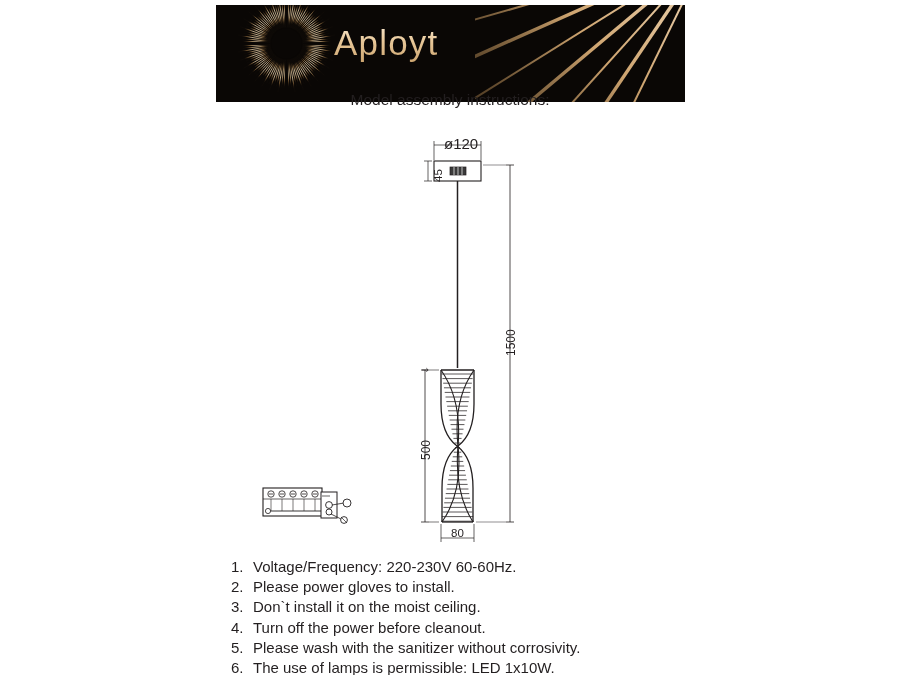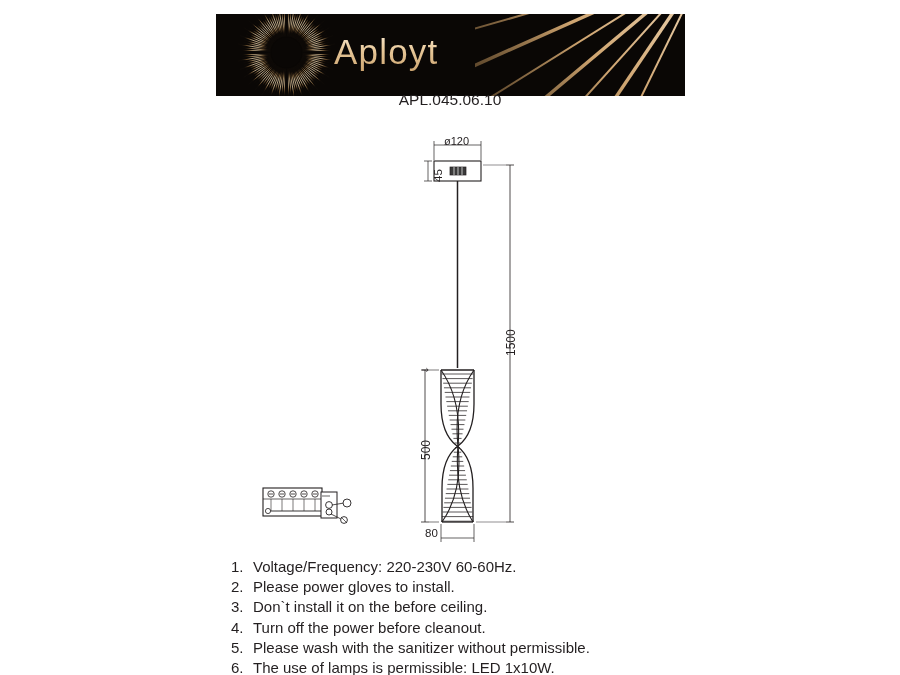--- a/index.html
+++ b/index.html
@@ -13,23 +13,23 @@
     position: relative;
     font-family: "Liberation Sans", sans-serif;
     color: #231f20;
     overflow: hidden;
   }
 
   
   .banner {
     position: absolute;
     left: 216px;
-    top: 14px;
+    top: 5px;
     width: 469px;
-    height: 82px;
+    height: 97px;
     background: #0a0705;
     overflow: hidden;
   }
   .banner-sun {
     position: absolute;
     left: 18px;
     top: -14px;
     width: 105px;
     height: 105px;
   }
@@ -86,25 +86,25 @@
     font-size: 11px;
     color: #231f20;
     font-family: "Liberation Sans", sans-serif;
     white-space: nowrap;
   }
   .dim-vert {
     transform: rotate(-90deg);
     transform-origin: left top;
   }
 
-  #dim-d120 { left: 444px; top: 135px; font-size: 11px; }
+  #dim-d120 { left: 444px; top: 135px; font-size: 15px; }
   #dim-45   { left: 432px; top: 182px; font-size: 11.5px; }
   #dim-1500 { left: 504px; top: 356px; font-size: 12px; }
   #dim-500  { left: 419px; top: 460px; font-size: 12px; }
-  #dim-80   { left: 425px; top: 527px; font-size: 11.5px; }
+  #dim-80   { left: 451px; top: 527px; font-size: 11.5px; }
 
   
   .instructions {
     position: absolute;
     left: 231px;
     top: 557px;
     width: 620px;
   }
   .instr-row {
     display: flex;
@@ -262,21 +262,21 @@
         <line x1="232" y1="8" x2="11.2" y2="253.2" stroke-width="2"></line>
         <line x1="232" y1="8" x2="47.5" y2="281.6" stroke-width="3.4"></line>
         <line x1="232" y1="8" x2="87.3" y2="304.6" stroke-width="2"></line>
       </g>
   </svg>
 
   <div class="banner-word">Aployt</div>
 </div>
 
 <div class="title-block">
-  <div class="title-line">APL.045.06.10</div>
+  <div class="title-line">Model assembly instructions:</div>
 </div>
 
 <div class="drawing">
   <svg width="900" height="675" viewBox="0 0 900 675">
     <defs>
       <marker id="arrTop" markerWidth="8" markerHeight="8" refX="4" refY="4" orient="auto">
         <path d="M4,0 L4,8 M1.6,2.4 L4,0 L6.4,2.4" stroke="#231f20" stroke-width="0.9" fill="none"></path>
       </marker>
     </defs>
 
@@ -437,27 +437,27 @@
   <div class="instr-row">
     <span class="instr-num">1.</span>
     <span class="instr-text">Voltage/Frequency: 220-230V 60-60Hz.</span>
   </div>
   <div class="instr-row">
     <span class="instr-num">2.</span>
     <span class="instr-text">Please power gloves to install.</span>
   </div>
   <div class="instr-row">
     <span class="instr-num">3.</span>
-    <span class="instr-text">Don`t install it on the before ceiling.</span>
+    <span class="instr-text">Don`t install it on the moist ceiling.</span>
   </div>
   <div class="instr-row">
     <span class="instr-num">4.</span>
     <span class="instr-text">Turn off the power before cleanout.</span>
   </div>
   <div class="instr-row">
     <span class="instr-num">5.</span>
-    <span class="instr-text">Please wash with the sanitizer without permissible.</span>
+    <span class="instr-text">Please wash with the sanitizer without corrosivity.</span>
   </div>
   <div class="instr-row">
     <span class="instr-num">6.</span>
     <span class="instr-text">The use of lamps is permissible: LED 1x10W.</span>
   </div>
 </div>
 
 </body></html>

